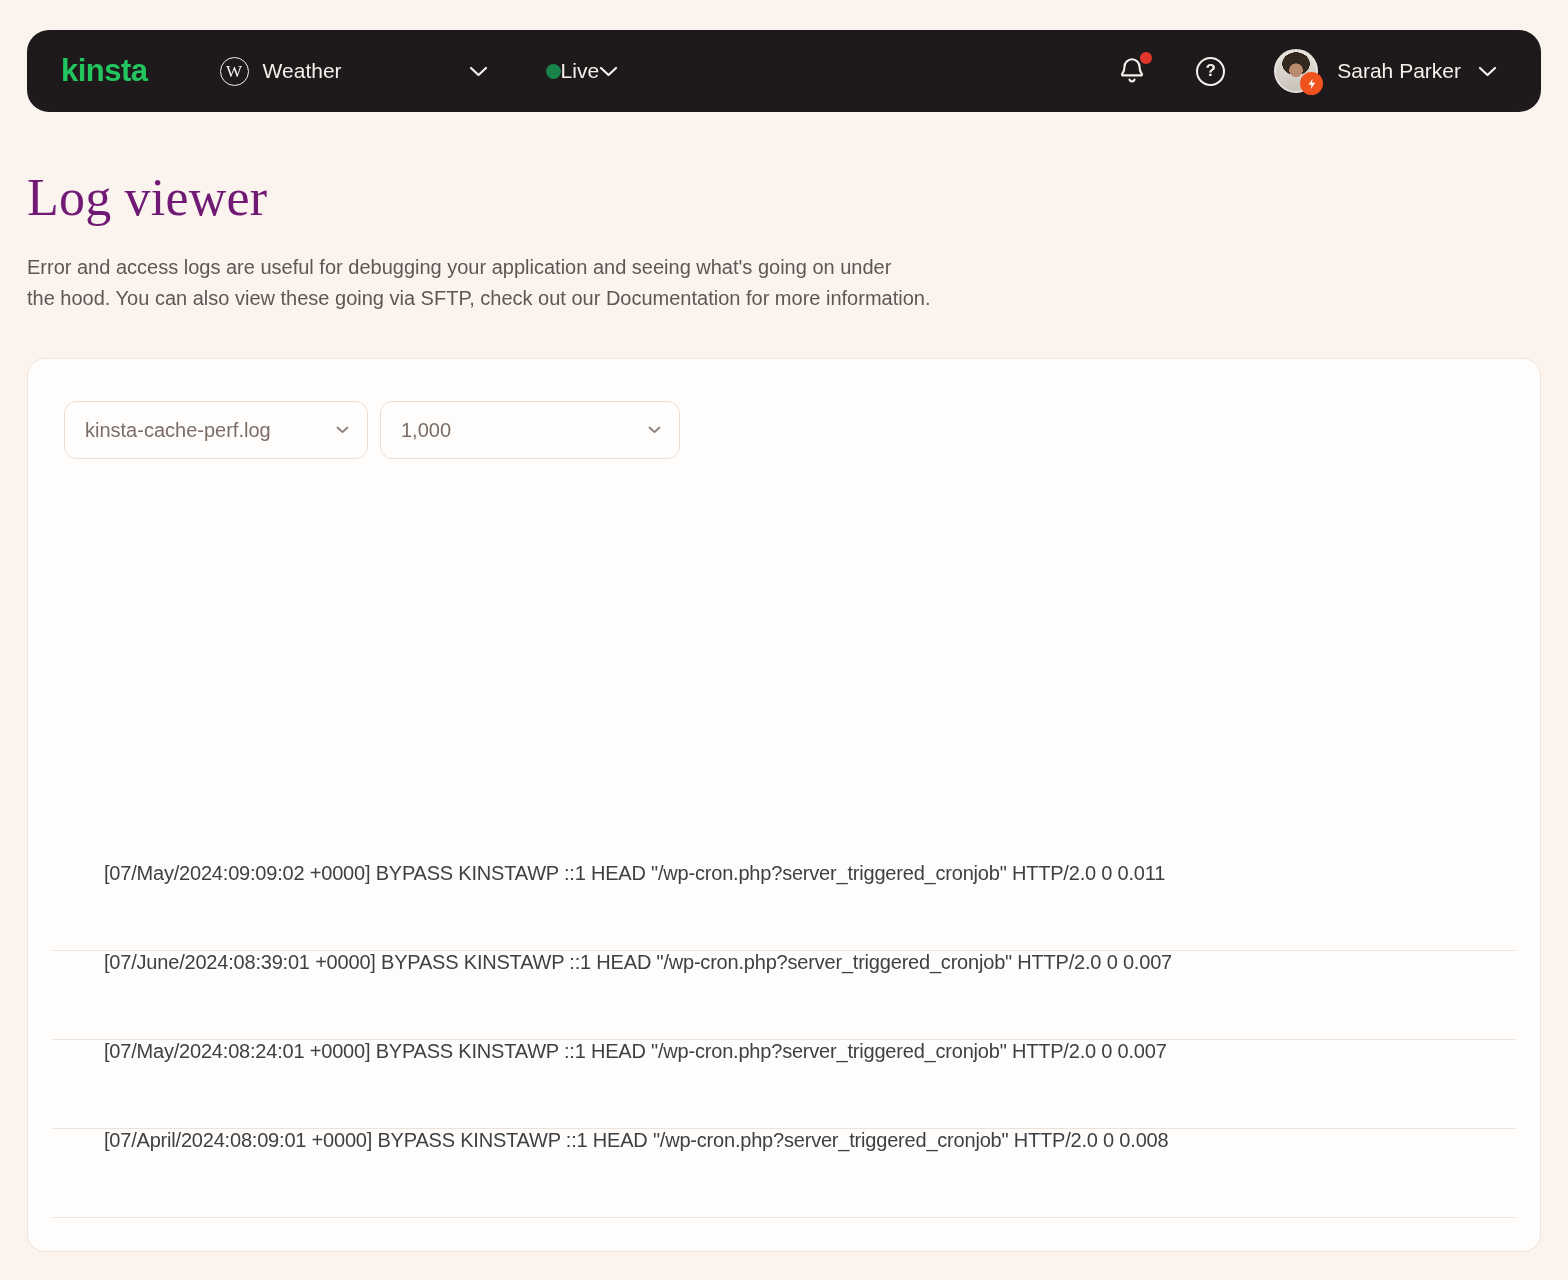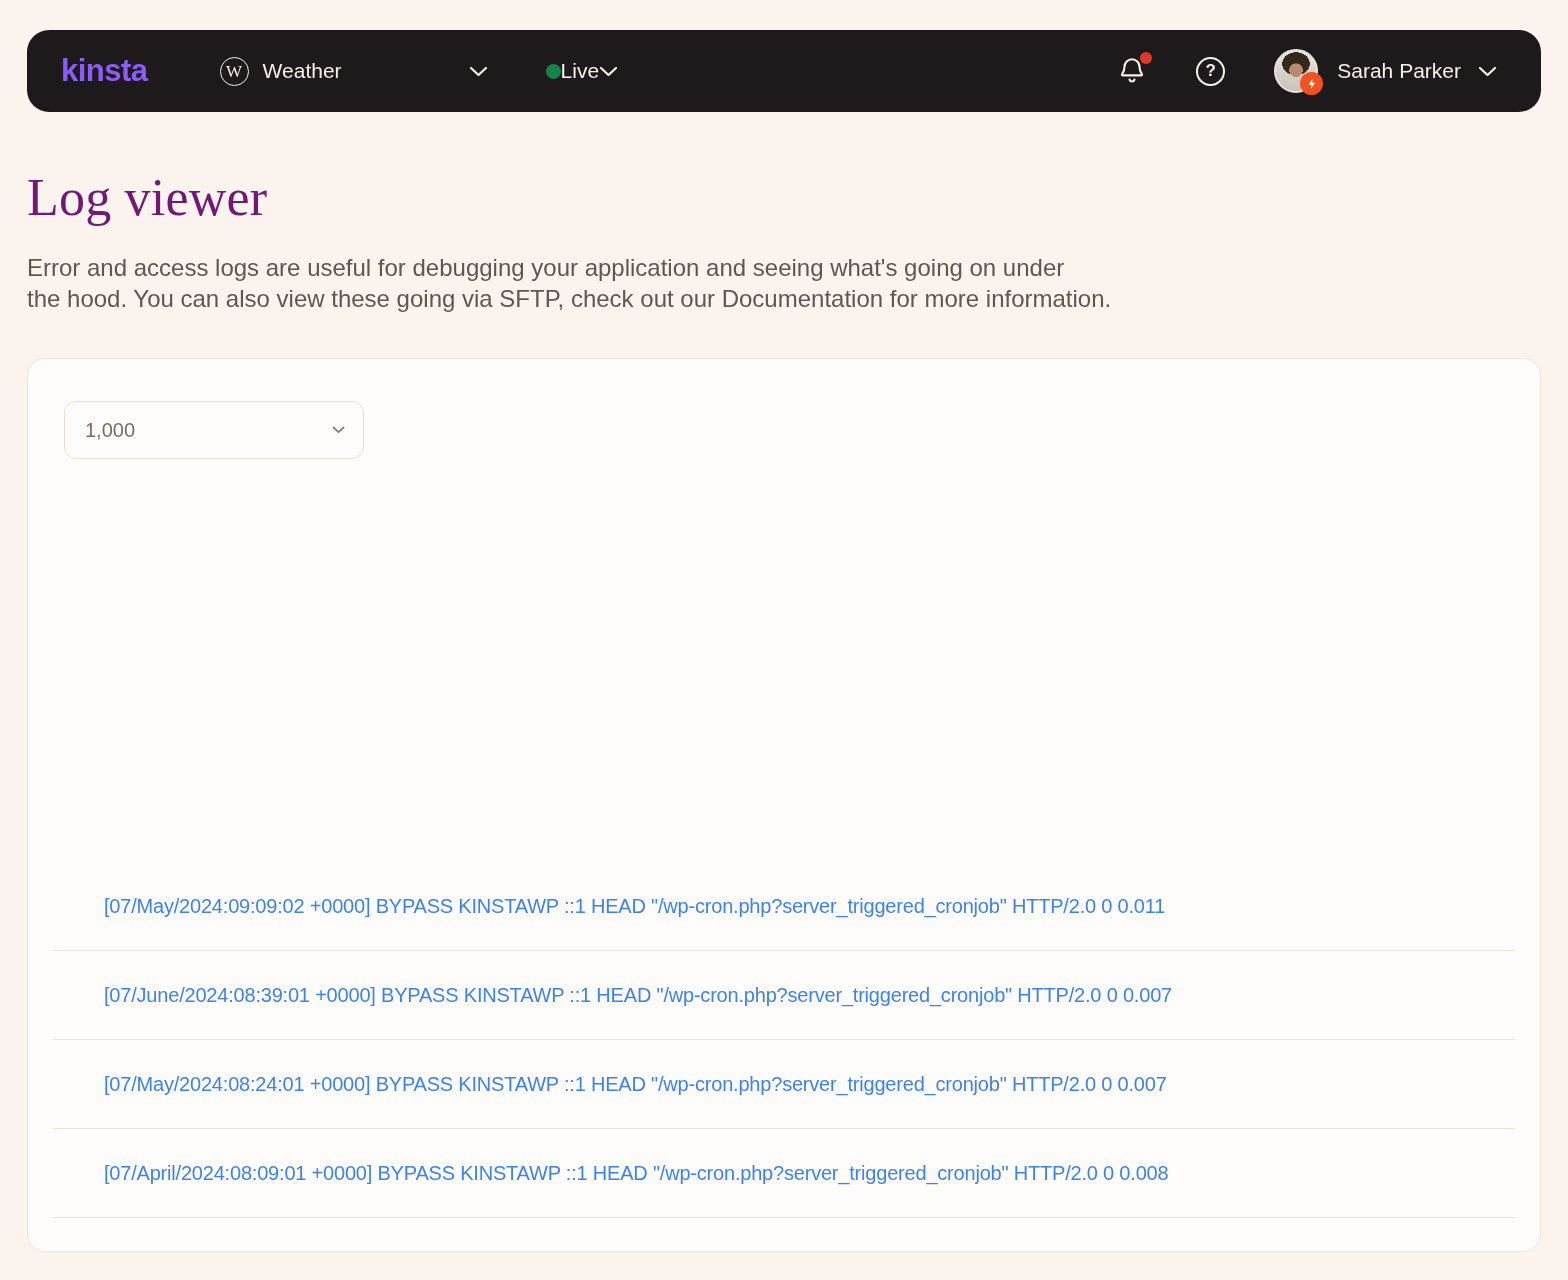--- a/index.html
+++ b/index.html
@@ -14,21 +14,21 @@
 
   
   .navbar {
     position:absolute; left:27px; top:30px; width:1514px; height:82px;
     background:#1E1A1B; border-radius:22px;
     display:flex; align-items:center;
     padding:0 44px 0 34px;
     color:#F6F0EB;
   }
   .logo {
-    font-size:31px; font-weight:700; color:#8b5cf6; letter-spacing:-0.5px;
+    font-size:31px; font-weight:700; color:#22c55e; letter-spacing:-0.5px;
     cursor:pointer;
   }
   .site-switcher {
     margin-left:72px; width:268px;
     display:flex; align-items:center; justify-content:space-between;
     cursor:pointer;
   }
   .ss-left { display:flex; align-items:center; gap:14px; }
   .wp-icon {
     width:29px; height:29px; border:1.8px solid #F6F0EB; border-radius:50%;
@@ -72,21 +72,21 @@
   .user-name { font-size:21px; margin-right:17px; }
 
   
   .page-title {
     position:absolute; left:27px; top:168px;
     font-family:Liberation Serif, serif; font-weight:500;
     font-size:52px; color:#701a75; letter-spacing:0.2px;
   }
   .description {
     position:absolute; left:27px; top:252px;
-    font-size:24px; line-height:31px; color:#5D5855;
+    font-size:20px; line-height:31px; color:#5D5855;
   }
 
   
   .card {
     position:absolute; left:27px; top:358px; width:1514px; height:894px;
     background:#FFFDFC; border:1px solid #F2E4D8; border-radius:18px;
   }
   .controls { position:absolute; left:36px; top:42px; display:flex; }
   .ctrl {
     height:58px; border:1px solid #EEDDCF; border-radius:12px; background:#FFFDFC;
@@ -107,23 +107,23 @@
   .search-box input::placeholder { color:#8A8583; opacity:1; }
   .count-select { width:300px; margin-right:18px; }
   .reload-btn {
     width:178px; display:flex; align-items:center; justify-content:center; gap:14px;
     color:#221C1D; font-size:21px; font-weight:700; cursor:pointer;
   }
 
   
   .log-list { position:absolute; left:25px; right:25px; top:503px; }
   .log-row {
-    height:89px; display:flex; align-items:center; padding-left:51px;
+    height:89px; display:flex; padding-left:51px;
     border-bottom:1.5px solid #EDE2D9;
-    font-size:20px; color:#3b82f6; letter-spacing:-0.2px; white-space:nowrap;
+    font-size:20px; color:#404040; letter-spacing:-0.2px; white-space:nowrap;
   }
 </style>
 </head>
 <body>
 
 <div class="navbar">
   <div class="logo">kinsta</div>
 
   <div class="site-switcher">
     <div class="ss-left">
@@ -174,20 +174,26 @@
 
 <h1 class="page-title">Log viewer</h1>
 <div class="description">
   <div>Error and access logs are useful for debugging your application and seeing what's going on under</div>
   <div>the hood. You can also view these going via SFTP, check out our Documentation for more information.</div>
 </div>
 
 <div class="card">
 
   <div class="controls">
+    <div class="ctrl select file-select">
+      <span>kinsta-cache-perf.log</span>
+      <svg width="13" height="8" viewBox="0 0 13 8">
+          <polyline points="1.5,1.5 6.5,6.2 11.5,1.5" fill="none" stroke="#8A7C73" stroke-width="1.8" stroke-linecap="round" stroke-linejoin="round"></polyline>
+        </svg>
+    </div>
 
 
     <div class="ctrl select count-select">
       <span>1,000</span>
       <svg width="13" height="8" viewBox="0 0 13 8">
           <polyline points="1.5,1.5 6.5,6.2 11.5,1.5" fill="none" stroke="#8A7C73" stroke-width="1.8" stroke-linecap="round" stroke-linejoin="round"></polyline>
         </svg>
     </div>
 
   </div>

